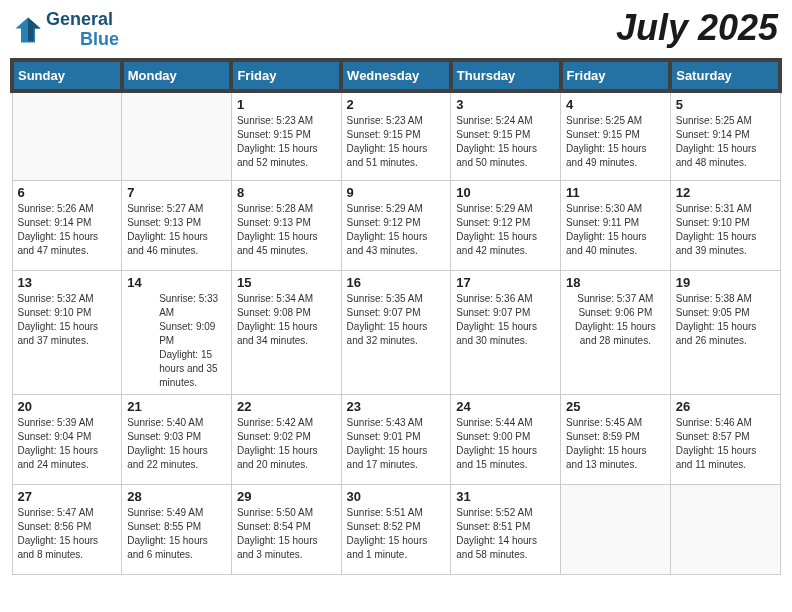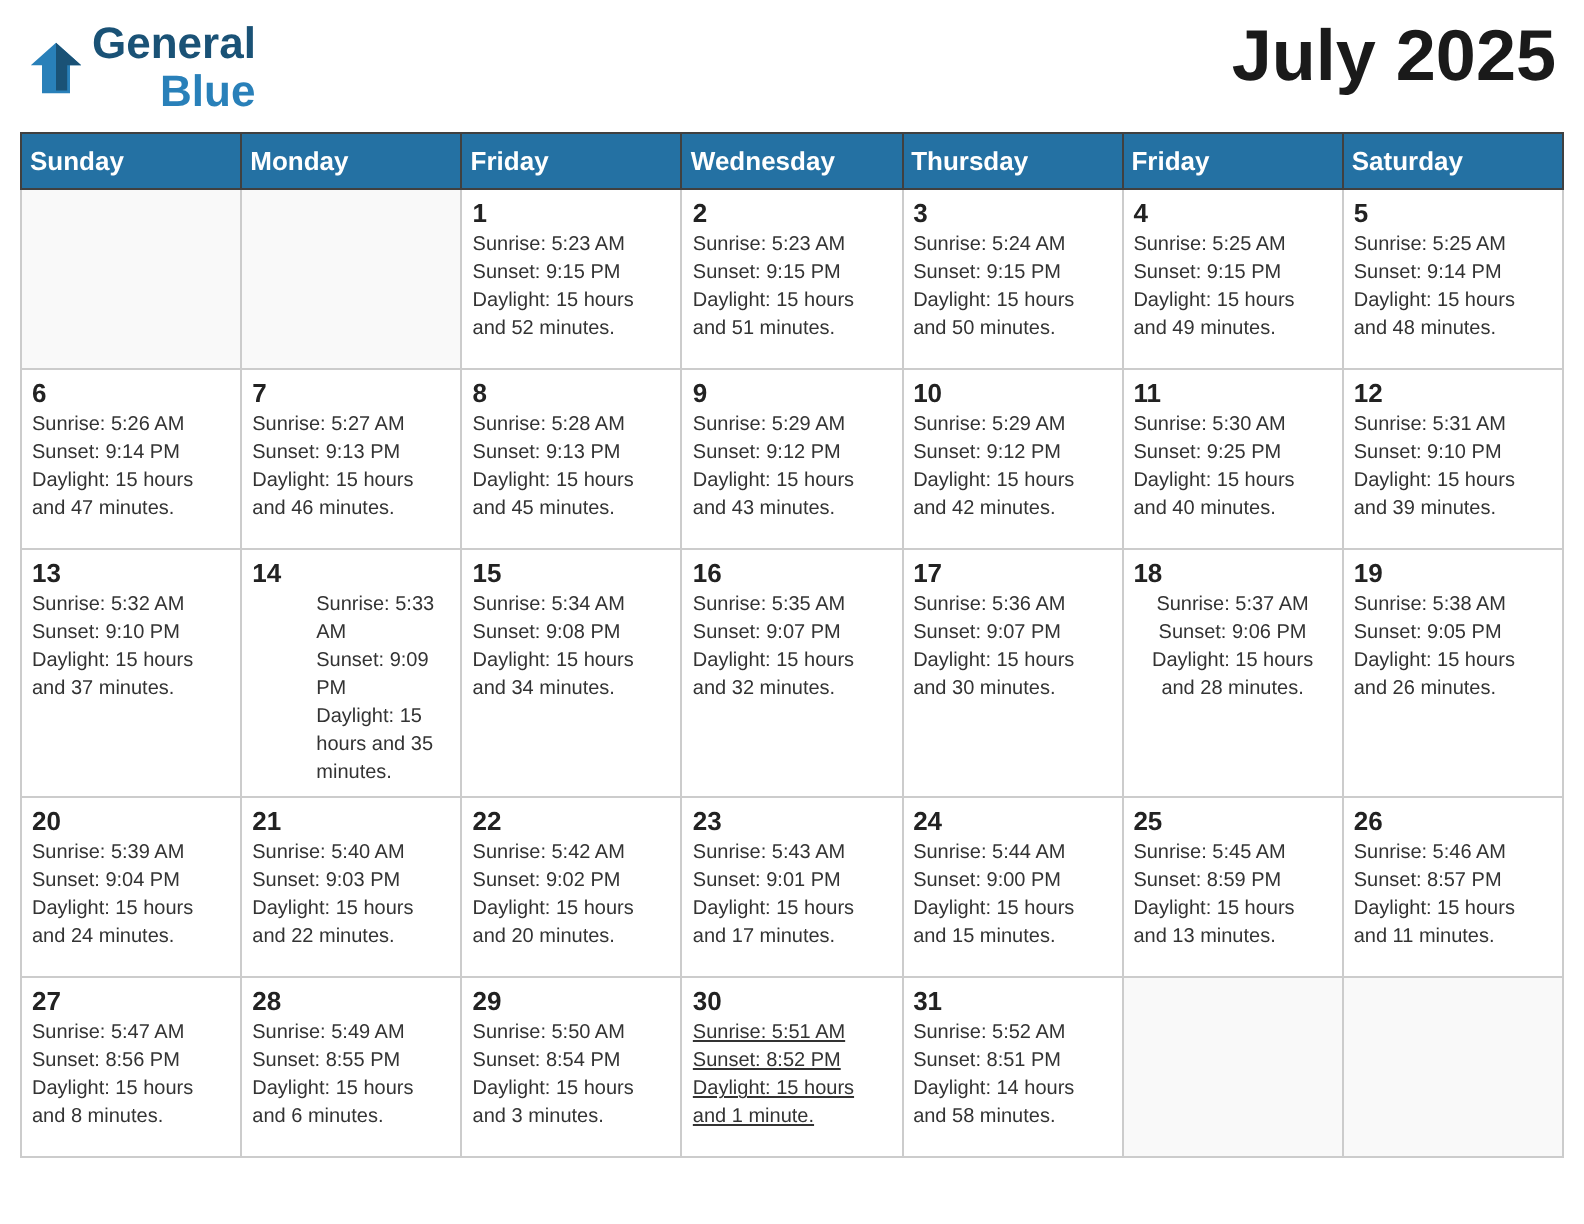--- a/index.html
+++ b/index.html
@@ -16,38 +16,39 @@
       align-items: flex-start;
       margin-bottom: 8px;
       padding: 0 4px;
     }
     .logo {
       display: flex;
       align-items: center;
       gap: 4px;
     }
     .logo-text {
-      font-size: 22px;
+      font-size: 18px;
       font-weight: bold;
       color: #333;
       line-height: 1.1;
     }
     .logo-text span {
       color: #1a5276;
     }
     .logo-text .blue {
       color: #2980b9;
       margin-left: 34px;
     }
     .logo-icon {
       width: 28px;
       height: 28px;
     }
     .title-block {
       text-align: left;
+      font-style: italic;
     }
     .month-title {
       font-size: 36px;
       font-weight: bold;
       color: #1a1a1a;
       line-height: 1;
     }
     .location {
       font-size: 14px;
       color: #555;
@@ -57,21 +58,21 @@
       border-collapse: collapse;
       border: 1px solid #ccc;
     }
     .calendar th {
       background-color: #2471a3;
       color: #fff;
       font-size: 13px;
       font-weight: bold;
       padding: 6px 4px;
       text-align: left;
-      border: 1px solid #404040;
+      border: 4px solid #404040;
     }
     .calendar td {
       vertical-align: top;
       padding: 4px 5px;
       border: 1px solid #ccc;
       width: 108px;
       height: 90px;
       font-size: 10.5px;
       color: #333;
       background: #fff;
@@ -187,21 +188,21 @@
         </td>
         <td>
           <div class="day-number">10</div>
           <div class="day-info" style="white-space: pre-line;">Sunrise: 5:29 AM
 Sunset: 9:12 PM
 Daylight: 15 hours and 42 minutes.</div>
         </td>
         <td>
           <div class="day-number">11</div>
           <div class="day-info" style="white-space: pre-line;">Sunrise: 5:30 AM
-Sunset: 9:25 PM
+Sunset: 9:11 PM
 Daylight: 15 hours and 40 minutes.</div>
         </td>
         <td>
           <div class="day-number">12</div>
           <div class="day-info" style="white-space: pre-line;">Sunrise: 5:31 AM
 Sunset: 9:10 PM
 Daylight: 15 hours and 39 minutes.</div>
         </td>
       </tr>
       <tr class="week-row">
@@ -306,21 +307,21 @@
 Daylight: 15 hours and 6 minutes.</div>
         </td>
         <td>
           <div class="day-number">29</div>
           <div class="day-info" style="white-space: pre-line;">Sunrise: 5:50 AM
 Sunset: 8:54 PM
 Daylight: 15 hours and 3 minutes.</div>
         </td>
         <td>
           <div class="day-number">30</div>
-          <div class="day-info" style="white-space: pre-line; text-decoration: underline;">Sunrise: 5:51 AM
+          <div class="day-info" style="white-space: pre-line;">Sunrise: 5:51 AM
 Sunset: 8:52 PM
 Daylight: 15 hours and 1 minute.</div>
         </td>
         <td>
           <div class="day-number">31</div>
           <div class="day-info" style="white-space: pre-line;">Sunrise: 5:52 AM
 Sunset: 8:51 PM
 Daylight: 14 hours and 58 minutes.</div>
         </td>
         <td class="empty"></td>

